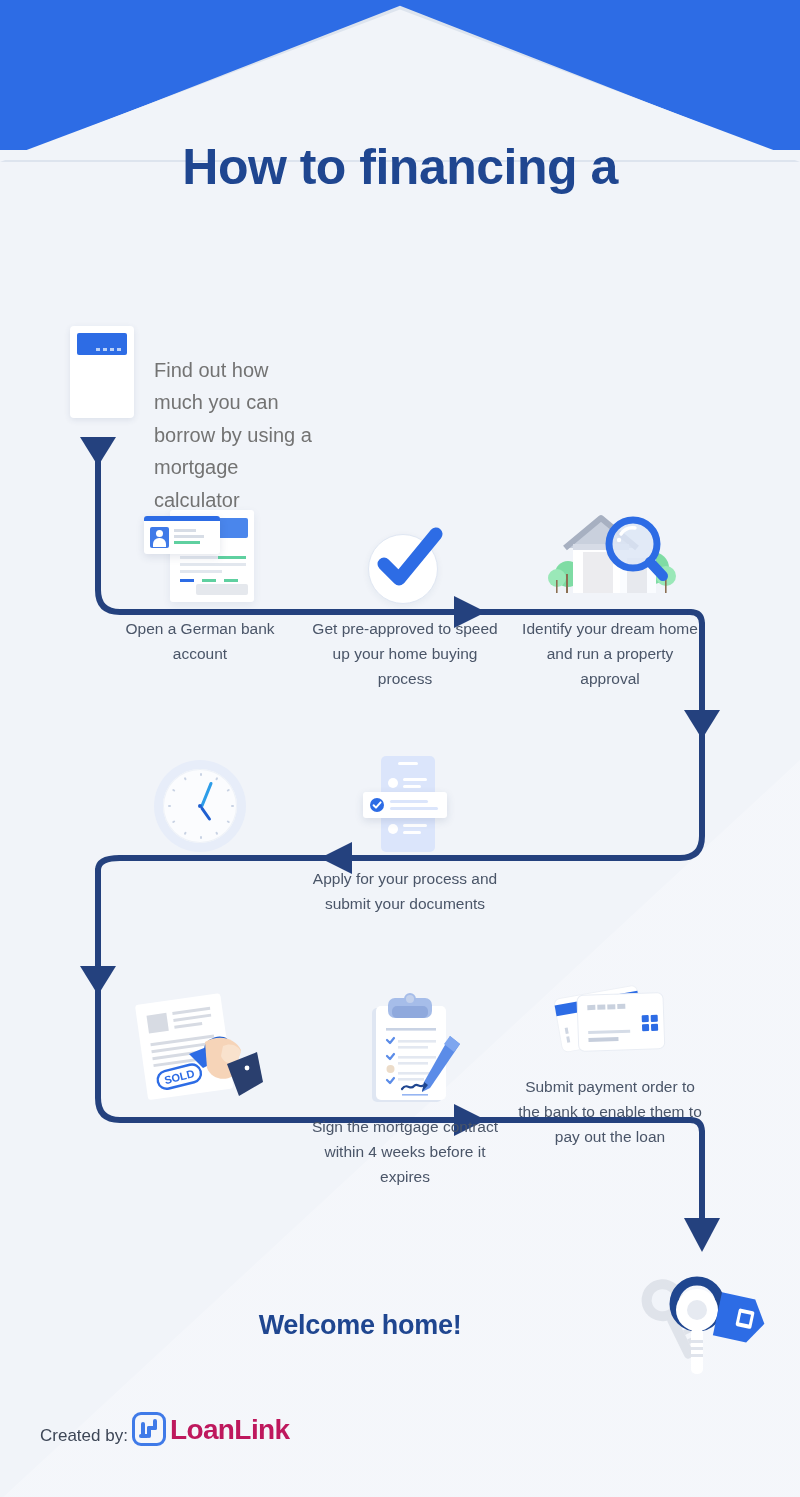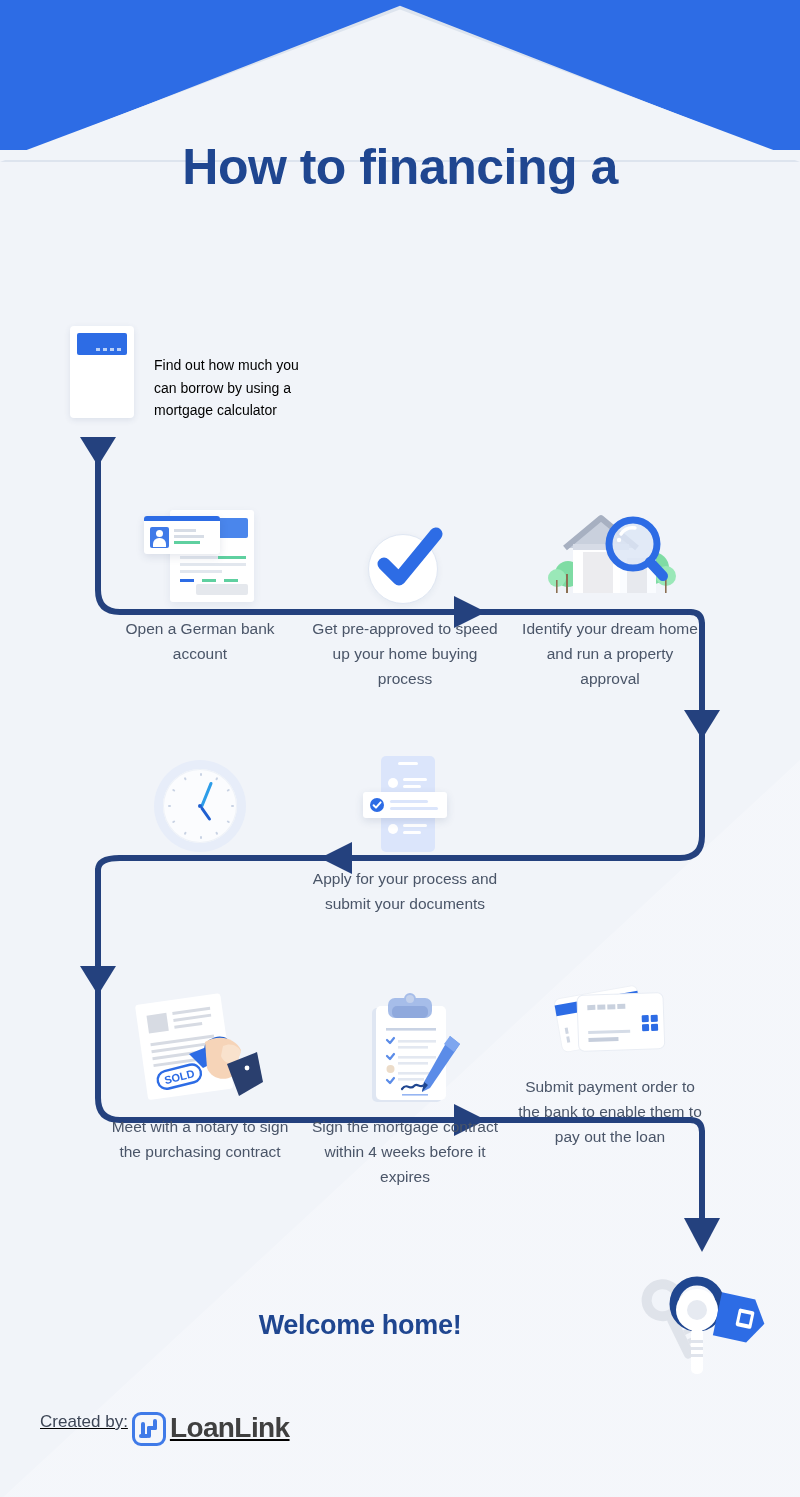--- a/index.html
+++ b/index.html
@@ -108,25 +108,25 @@
 
   
   .keys{position:absolute;left:625px;top:1262px;width:140px;height:120px;}
 
   
   .welcome{position:absolute;left:0;top:1310px;width:800px;text-align:center;
     color:#1f4690;font-size:27px;font-weight:bold;letter-spacing:-0.3px;}
   .welcome .inner{display:inline-block;transform:translateX(-40px);}
 
   
-  .footer{position:absolute;left:40px;top:1412px;display:flex;align-items:flex-start;gap:4px;text-decoration:underline;}
+  .footer{position:absolute;left:40px;top:1412px;display:flex;align-items:flex-end;gap:4px;}
   .footer .cb{color:#3d4656;font-size:17px;}
   .footer .logo-mark{width:34px;height:34px;border:3px solid #3f7ae8;border-radius:9px;position:relative;box-sizing:border-box;}
   .footer .logo-mark i{position:absolute;background:#3f7ae8;display:block;}
-  .footer .logo-text{color:#404040;font-size:28px;font-weight:bold;letter-spacing:-0.6px;}
+  .footer .logo-text{color:#be185d;font-size:28px;font-weight:bold;letter-spacing:-0.6px;}
 </style>
 </head>
 <body>
 
 <div class="stage">
 
   <div class="bg-blue"></div>
   <div class="bg-roof-shadow"></div>
   <div class="bg-roof"></div>
   <div class="bg-diag"></div>
@@ -161,21 +161,21 @@
     <polygon points="454,1104 454,1136 486,1120" fill="#24417e"></polygon>
     <polygon points="684,1218 720,1218 702,1252" fill="#24417e"></polygon>
   </svg>
 
   <div class="step" style="left:70px;top:326px;width:260px;">
     <div style="display:flex;align-items:flex-start;gap:20px;">
       <div class="ic calc">
         <div class="scr"></div>
 
       </div>
-      <div style="color:#000000;font-size:14px;line-height:1.62;padding-top:28px;width:165px;">Find out how much you can borrow by using a mortgage calculator</div>
+      <div style="color:#737373;font-size:20px;line-height:1.62;padding-top:28px;width:165px;">Find out how much you can borrow by using a mortgage calculator</div>
     </div>
   </div>
 
   <div class="step" style="left:105px;top:492px;width:190px;">
     <div class="art">
       <div class="ic bankdoc">
         <div class="page"></div>
         <div class="bluebox"></div>
         <div class="ln" style="left:36px;top:50px;width:66px;"></div>
         <div class="ln" style="left:36px;top:57px;width:66px;"></div>
@@ -327,21 +327,20 @@
           <ellipse cx="90" cy="56" rx="13" ry="9" transform="rotate(-18 90 56)" fill="#1f5fd0"></ellipse>
 
           <path d="M78,52 C92,44 108,48 114,60 L106,86 C96,92 84,88 80,78 Z" fill="#f6d4b8"></path>
           <path d="M96,56 C104,52 112,56 114,62 L110,72 C104,76 96,72 94,66 Z" fill="#f9e2cd"></path>
 
           <path d="M100,74 L130,62 L136,92 L112,106 Z" fill="#2a3f6e"></path>
           <circle cx="120" cy="78" r="2.4" fill="#ffffff"></circle>
         </svg>
       </div>
     </div>
-    <div class="cap">Meet with a notary to sign the purchasing contract</div>
   </div>
 
   <div class="step" style="left:310px;top:980px;width:190px;">
     <div class="art" style="height:120px;">
       <div class="ic clip">
         <svg width="100" height="116" viewBox="0 0 100 116">
           <rect x="10" y="16" width="70" height="94" rx="5" fill="#dfe6f2"></rect>
           <rect x="14" y="14" width="70" height="94" rx="5" fill="#ffffff"></rect>
           <rect x="26" y="6" width="44" height="20" rx="7" fill="#a6bde9"></rect>
           <rect x="30" y="14" width="36" height="12" rx="5" fill="#8fa9dd"></rect>

